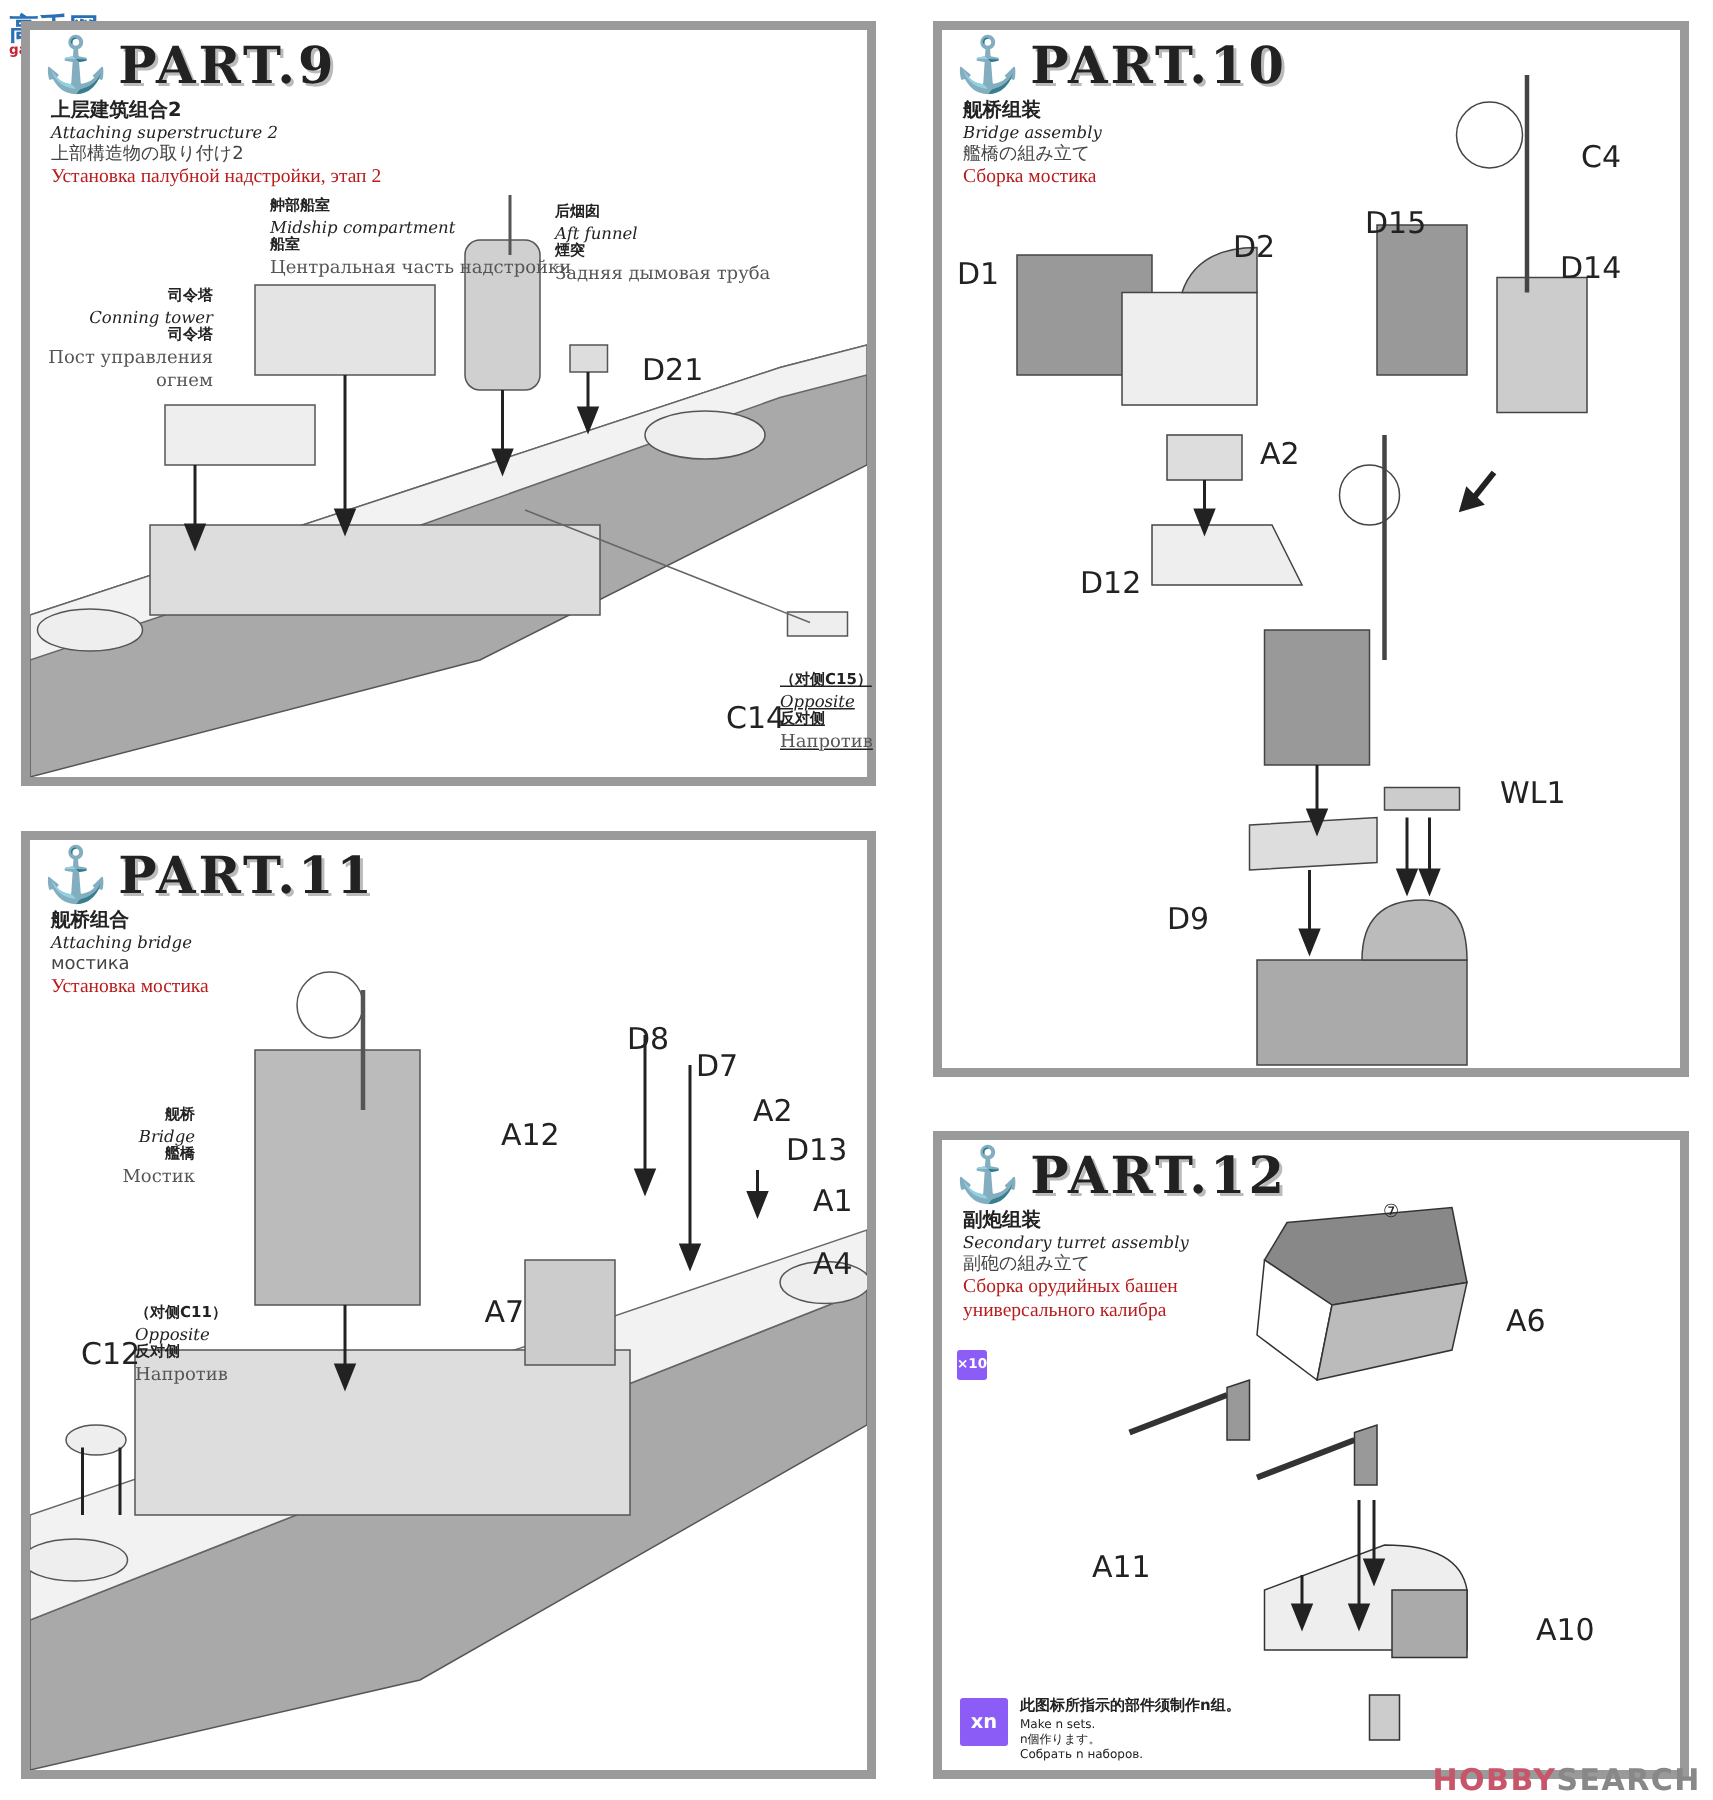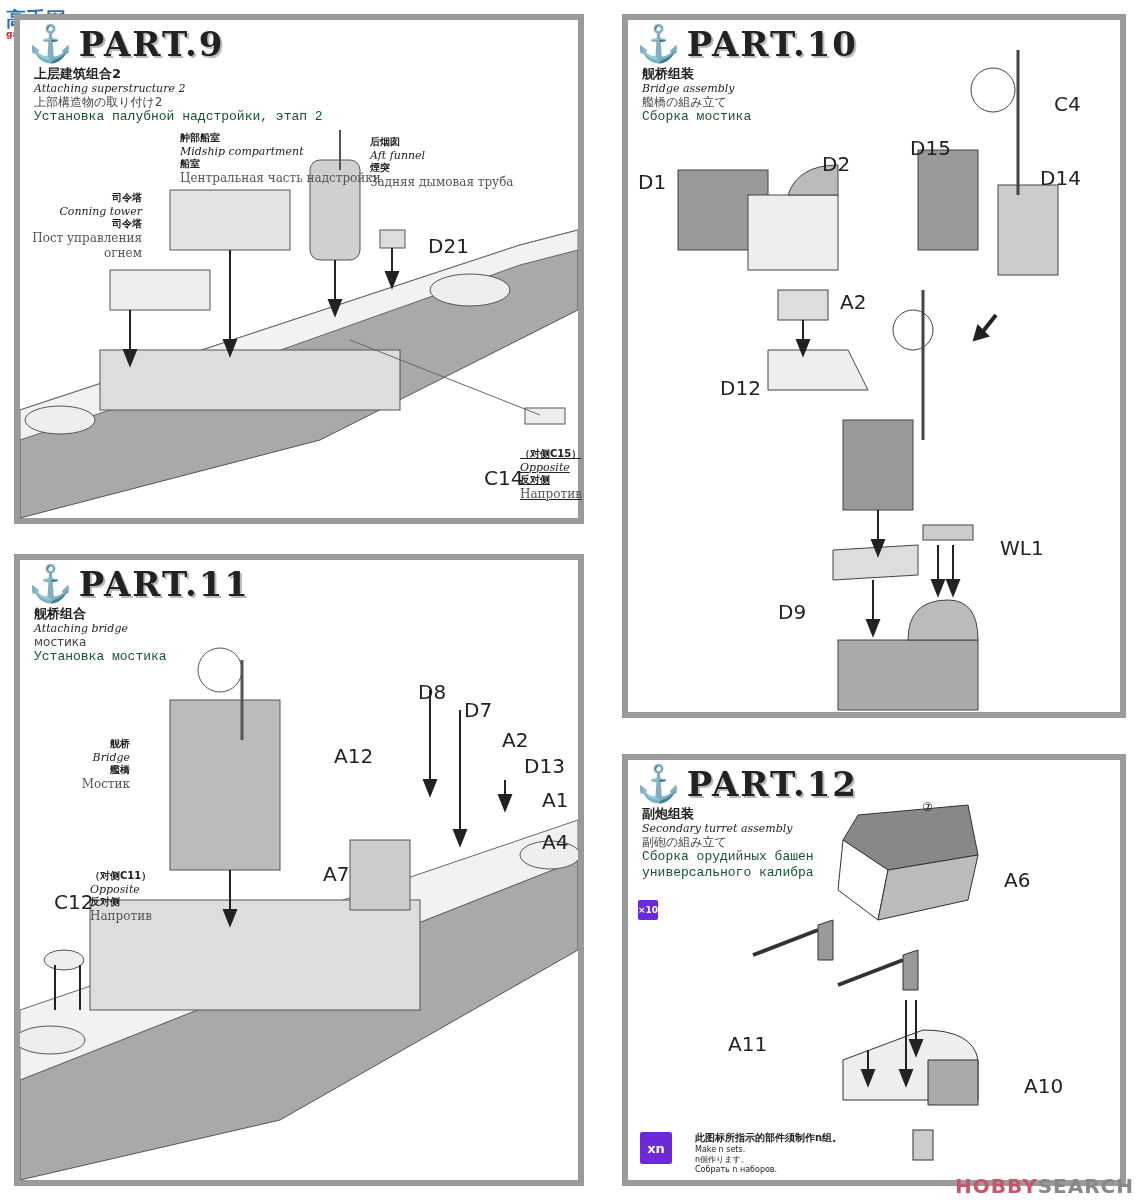--- a/index.html
+++ b/index.html
@@ -5,28 +5,28 @@
   html,body{margin:0;padding:0;}
   body{width:1142px;height:1200px;background:#ffffff;position:relative;overflow:hidden;font-family:"DejaVu Sans",sans-serif;color:#222;}
   .panel{position:absolute;border:6px solid #9a9a9a;background:#fff;box-sizing:border-box;}
   .ptitle{position:absolute;left:8px;top:4px;display:flex;align-items:center;gap:6px;}
   .anchor{font-family:"DejaVu Serif",serif;font-size:36px;line-height:1;color:#222;}
   .pname{font-family:"DejaVu Serif",serif;font-size:34px;font-weight:bold;letter-spacing:2px;color:#222;text-shadow:2px 2px 0 #bbb;}
   .sub{position:absolute;left:14px;line-height:1.2;}
   .sub .zh{font-size:13px;font-weight:bold;}
   .sub .en{font-family:"DejaVu Serif",serif;font-style:italic;font-size:11px;}
   .sub .ja{font-size:12px;color:#444;}
-  .sub .ru{font-family:Liberation Mono, monospace;font-size:13px;color:#14532d;}
+  .sub .ru{font-family:Liberation Serif, serif;font-size:13px;color:#b91c1c;}
   .lbl{position:absolute;font-family:"DejaVu Sans",sans-serif;font-size:20px;color:#222;margin-top:24px;}
   .note{position:absolute;font-size:10px;line-height:1.25;text-align:right;}
   .note .zh{font-weight:bold;font-size:10px;}
   .note .en{font-family:"DejaVu Serif",serif;font-style:italic;font-size:11px;}
   .note .ru{font-family:"DejaVu Serif",serif;font-size:12px;color:#555;}
   svg{position:absolute;left:0;top:0;}
-  .xbadge{position:absolute;background:#6d28d9;color:#fff;font-weight:bold;display:flex;align-items:center;justify-content:center;border-radius:2px;}
+  .xbadge{position:absolute;background:#8b5cf6;color:#fff;font-weight:bold;display:flex;align-items:center;justify-content:center;border-radius:2px;}
   .logo-top{position:absolute;left:6px;top:6px;font-size:20px;font-weight:bold;color:#2a6fb5;}
   .logo-top small{display:block;font-size:9px;color:#c23;font-weight:bold;margin-top:-4px;}
   .hobby{position:absolute;right:8px;bottom:2px;font-size:20px;font-weight:bold;color:#c8566a;letter-spacing:1px;}
   .hobby span{color:#888;}
 </style>
 </head>
 <body>
 
 <div class="logo-top"><span>高手网</span><small>gao-shou.com</small></div>
 
@@ -136,21 +136,21 @@
         <polygon points="346,320 350,306 360,316"></polygon>
     </g>
   </svg>
   <div class="lbl" style="left:10px;top:126px;">D1</div>
   <div class="lbl" style="left:194px;top:108px;">D2</div>
   <div class="lbl" style="left:282px;top:92px;">D15</div>
   <div class="lbl" style="left:412px;top:122px;">D14</div>
   <div class="lbl" style="left:426px;top:48px;">C4</div>
   <div class="lbl" style="left:212px;top:246px;">A2</div>
   <div class="lbl" style="left:92px;top:332px;">D12</div>
-  <div class="lbl" style="left:372px;top:492px;">WL1</div>
+  <div class="lbl" style="left:372px;top:472px;">WL1</div>
   <div class="lbl" style="left:150px;top:556px;">D9</div>
 </div>
 
 <div class="panel" style="left:14px;top:554px;width:570px;height:632px;">
   <div class="ptitle">
       <span class="anchor">⚓</span>
       <span class="pname">PART.11</span>
     </div>
   <div class="sub" style="top:46px;">
     <div class="zh">舰桥组合</div>
@@ -236,21 +236,21 @@
         <polygon points="272,310 284,310 278,325"></polygon>
       <line x1="288" y1="240" x2="288" y2="290"></line>
         <polygon points="282,280 294,280 288,295"></polygon>
     </g>
   </svg>
   <div class="lbl" style="left:294px;top:16px;font-size:12px;">⑦</div>
   <div class="lbl" style="left:376px;top:84px;">A6</div>
   <div class="lbl" style="left:100px;top:248px;">A11</div>
   <div class="lbl" style="left:396px;top:290px;">A10</div>
   <div class="xbadge" style="left:12px;top:372px;width:32px;height:32px;font-size:13px;">xn</div>
-  <div class="note" style="left:52px;top:372px;text-align:left;font-size:8px;margin-left:15px;">
+  <div class="note" style="left:52px;top:372px;text-align:left;font-size:8px;">
     <div class="zh">此图标所指示的部件须制作n组。</div>
     <div>Make n sets.</div>
     <div>n個作ります。</div>
     <div>Собрать n наборов.</div>
   </div>
 </div>
 
 <div class="hobby"><span style="color:#c8566a">HOBBY</span><span>SEARCH</span></div>
 
 </body></html>

